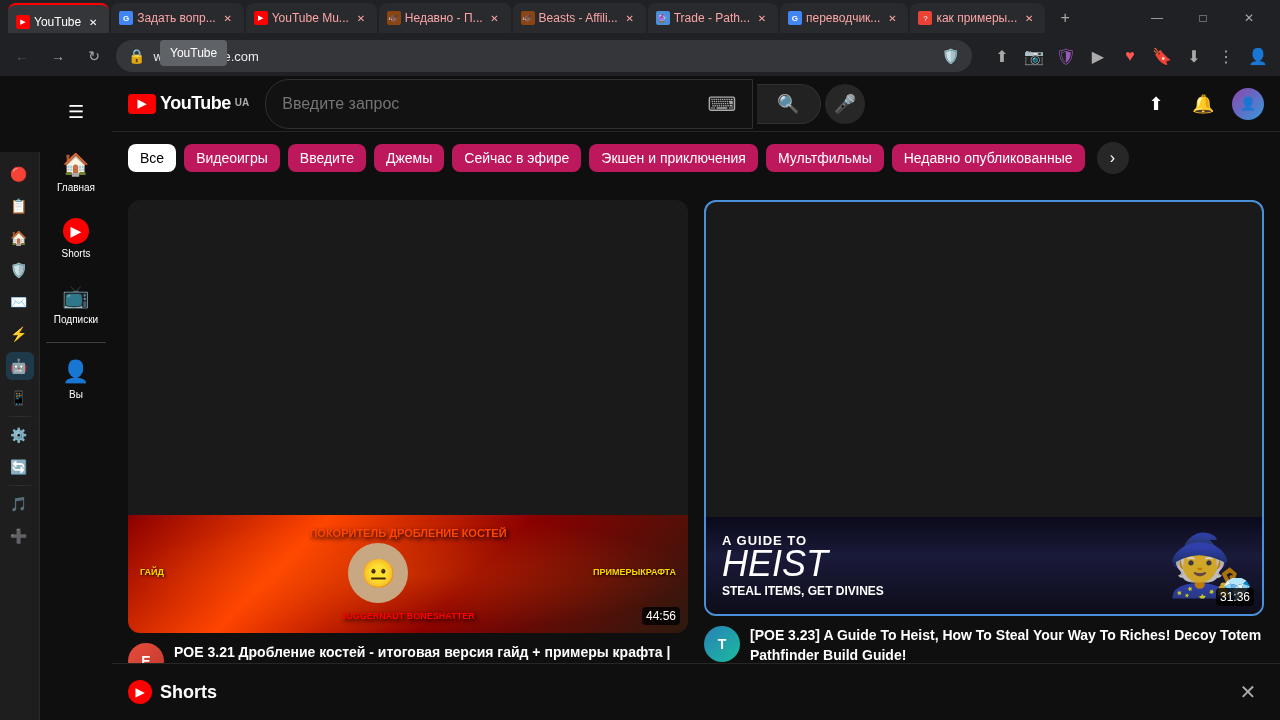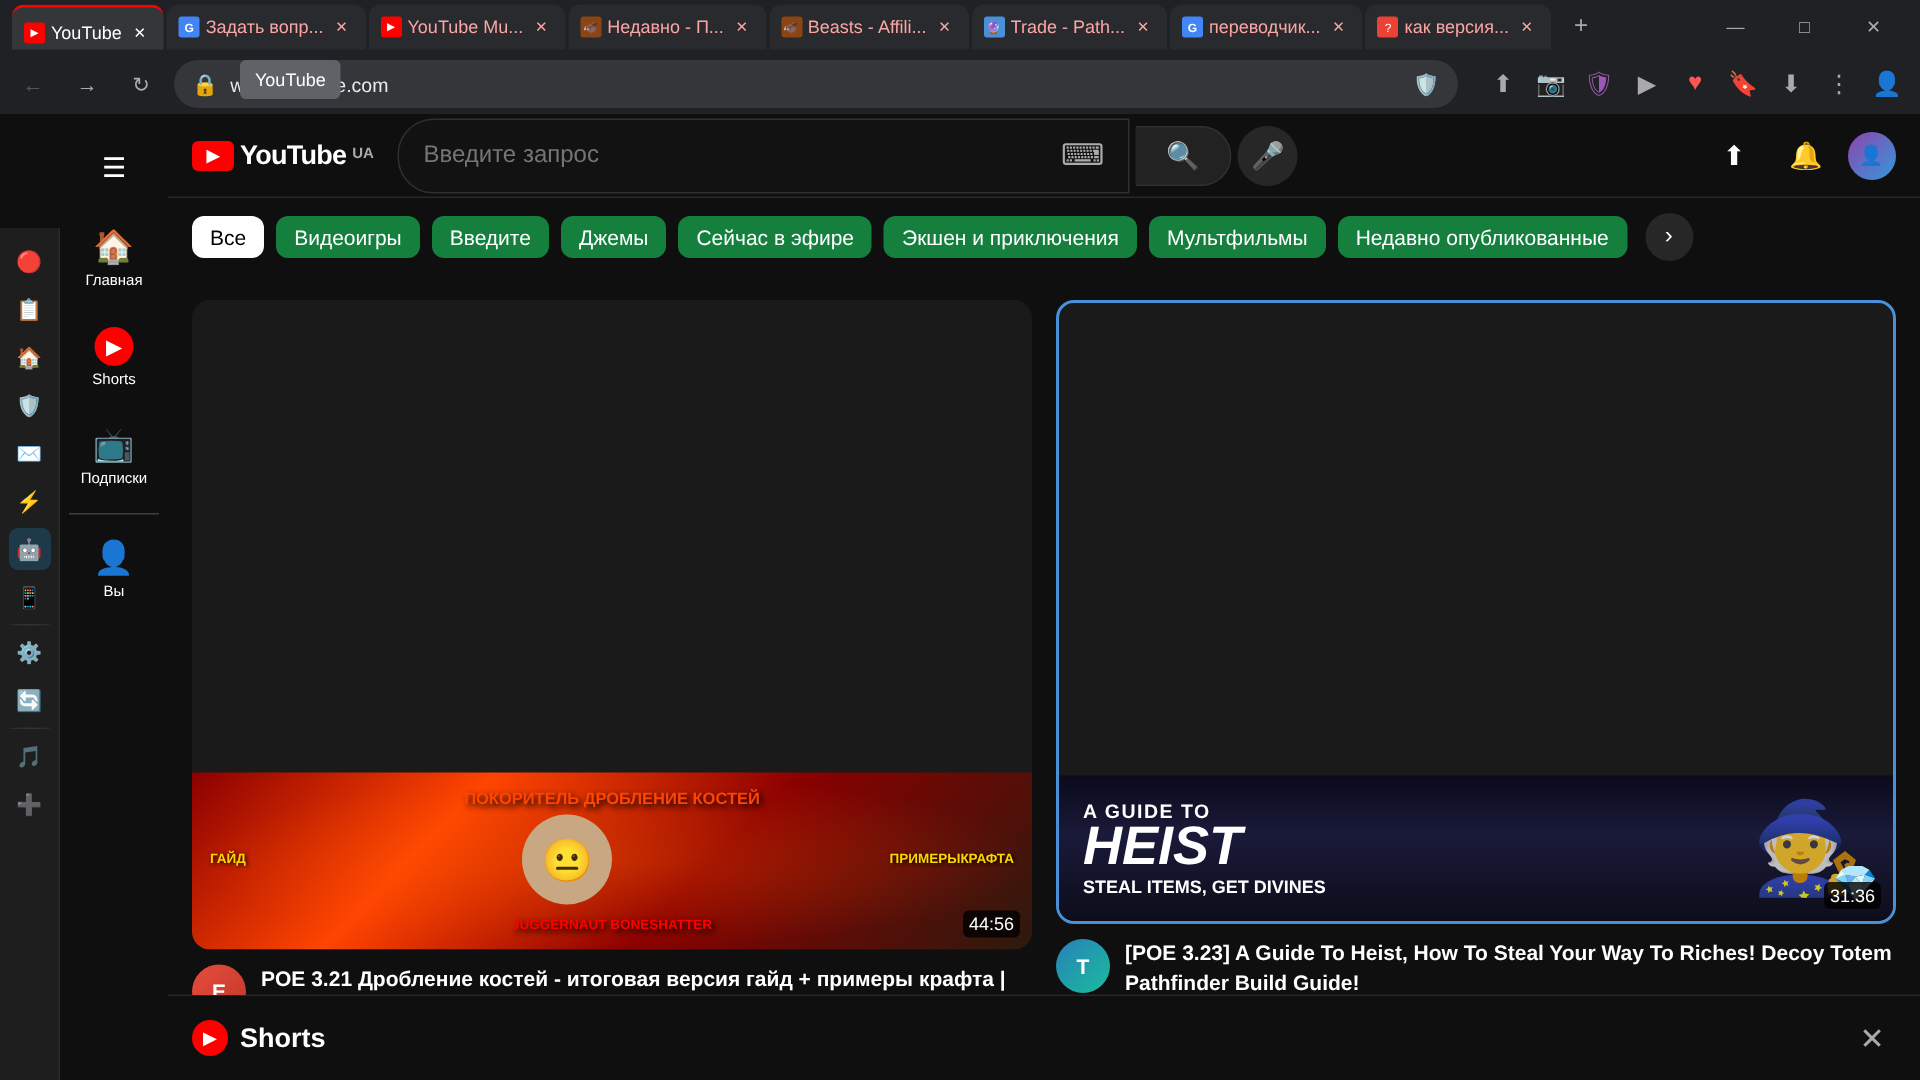--- a/index.html
+++ b/index.html
@@ -71,21 +71,21 @@
     .yt-search-btn { width: 64px; height: 40px; background: #222; border: 1px solid #303030; border-left: none; border-radius: 0 24px 24px 0; display: flex; align-items: center; justify-content: center; cursor: pointer; font-size: 18px; color: #aaa; }
     .yt-mic-btn { width: 40px; height: 40px; background: #272727; border-radius: 50%; display: flex; align-items: center; justify-content: center; cursor: pointer; font-size: 18px; }
     .yt-header-actions { margin-left: auto; display: flex; align-items: center; gap: 8px; }
     .yt-header-btn { width: 40px; height: 40px; border-radius: 50%; display: flex; align-items: center; justify-content: center; cursor: pointer; font-size: 18px; color: #fff; }
     .yt-avatar { width: 32px; height: 32px; border-radius: 50%; background: linear-gradient(135deg, #8e44ad, #3498db); display: flex; align-items: center; justify-content: center; font-size: 13px; cursor: pointer; }
 
     
     .filter-row { display: flex; align-items: center; padding: 10px 16px; gap: 8px; background: #0f0f0f; flex-shrink: 0; overflow: hidden; }
     .filter-chip { padding: 6px 12px; border-radius: 8px; font-size: 14px; cursor: pointer; white-space: nowrap; }
     .filter-chip.active { background: #fff; color: #000; }
-    .filter-chip.inactive { background: #15803d; color: #fff; }
+    .filter-chip.inactive { background: #be185d; color: #fff; }
     .filter-arrow { width: 32px; height: 32px; background: #272727; border-radius: 50%; display: flex; align-items: center; justify-content: center; cursor: pointer; font-size: 16px; flex-shrink: 0; margin-left: 4px; }
 
     
     .video-grid { flex: 1; overflow-y: auto; padding: 16px; display: grid; grid-template-columns: 1fr 1fr; gap: 16px; align-content: start; }
     .video-card { cursor: pointer; }
     .video-thumb { position: relative; width: 100%; padding-top: 56.25%; border-radius: 12px; overflow: hidden; background: #1a1a1a; }
     .video-thumb-inner { position: absolute; top: 0; left: 0; right: 0; bottom: 0; }
     .video-duration { position: absolute; bottom: 8px; right: 8px; background: rgba(0,0,0,0.8); color: #fff; font-size: 12px; padding: 2px 4px; border-radius: 4px; font-weight: 500; }
     .video-info { display: flex; gap: 10px; padding: 10px 0; }
     .video-channel-icon { width: 36px; height: 36px; border-radius: 50%; background: #555; flex-shrink: 0; overflow: hidden; display: flex; align-items: center; justify-content: center; font-size: 14px; font-weight: bold; }
@@ -99,21 +99,21 @@
     .thumb-sub-ru { font-size: 9px; font-weight: 900; color: #FFD700; text-transform: uppercase; line-height: 1.1; text-shadow: 1px 1px 3px #000; z-index: 1; }
     .thumb-bottom-text { font-size: 9px; font-weight: 900; color: #FF0000; text-transform: uppercase; margin-top: 4px; text-shadow: 2px 2px 4px #000; z-index: 1; }
     .thumb-face { width: 60px; height: 60px; border-radius: 50%; background: #c8a882; margin: 4px auto; z-index: 1; display: flex; align-items: center; justify-content: center; font-size: 28px; }
 
     
     .thumb-heist { background: linear-gradient(180deg, #0a0a1a 0%, #1a1a3a 40%, #0d0d1a 100%); display: flex; align-items: center; justify-content: flex-start; flex-direction: column; padding: 16px; position: relative; overflow: hidden; }
     .heist-figure { position: absolute; right: 20px; top: 0; bottom: 0; width: 45%; opacity: 0.8; display: flex; align-items: center; justify-content: flex-end; }
     .heist-figure-img { font-size: 60px; }
     .heist-text-block { align-self: flex-start; z-index: 1; }
     .heist-guide { font-size: 13px; font-weight: 700; color: #fff; text-transform: uppercase; letter-spacing: 1px; }
-    .heist-main { font-size: 36px; font-weight: 700; color: #fff; text-transform: uppercase; line-height: 0.9; font-style: italic; }
+    .heist-main { font-size: 36px; font-weight: 400; color: #fff; text-transform: uppercase; line-height: 0.9; font-style: italic; }
     .heist-sub { font-size: 12px; font-weight: 700; color: #fff; text-transform: uppercase; margin-top: 4px; }
     .heist-gems { position: absolute; bottom: 10px; right: 10px; font-size: 24px; }
 
     
     .shorts-section { background: #0f0f0f; border-top: 1px solid #272727; padding: 12px 16px; display: flex; align-items: center; flex-shrink: 0; }
     .shorts-logo { display: flex; align-items: center; gap: 8px; }
     .shorts-icon { width: 24px; height: 24px; background: #ff0000; border-radius: 50%; display: flex; align-items: center; justify-content: center; font-size: 12px; }
     .shorts-title { font-size: 18px; font-weight: bold; color: #fff; }
     .shorts-close { margin-left: auto; width: 32px; height: 32px; display: flex; align-items: center; justify-content: center; border-radius: 50%; cursor: pointer; font-size: 20px; color: #aaa; }
 
@@ -168,21 +168,21 @@
         <span class="tab-label">Trade - Path...</span>
         <span class="tab-close">✕</span>
       </div>
       <div class="tab inactive">
         <span class="tab-favicon google"></span>
         <span class="tab-label">переводчик...</span>
         <span class="tab-close">✕</span>
       </div>
       <div class="tab inactive">
         <span class="tab-favicon change"></span>
-        <span class="tab-label">как версия...</span>
+        <span class="tab-label">как примеры...</span>
         <span class="tab-close">✕</span>
       </div>
       <div class="tab-new">+</div>
 
       <div class="win-controls">
         <div class="win-btn">—</div>
         <div class="win-btn">□</div>
         <div class="win-btn close">✕</div>
       </div>
     </div>

